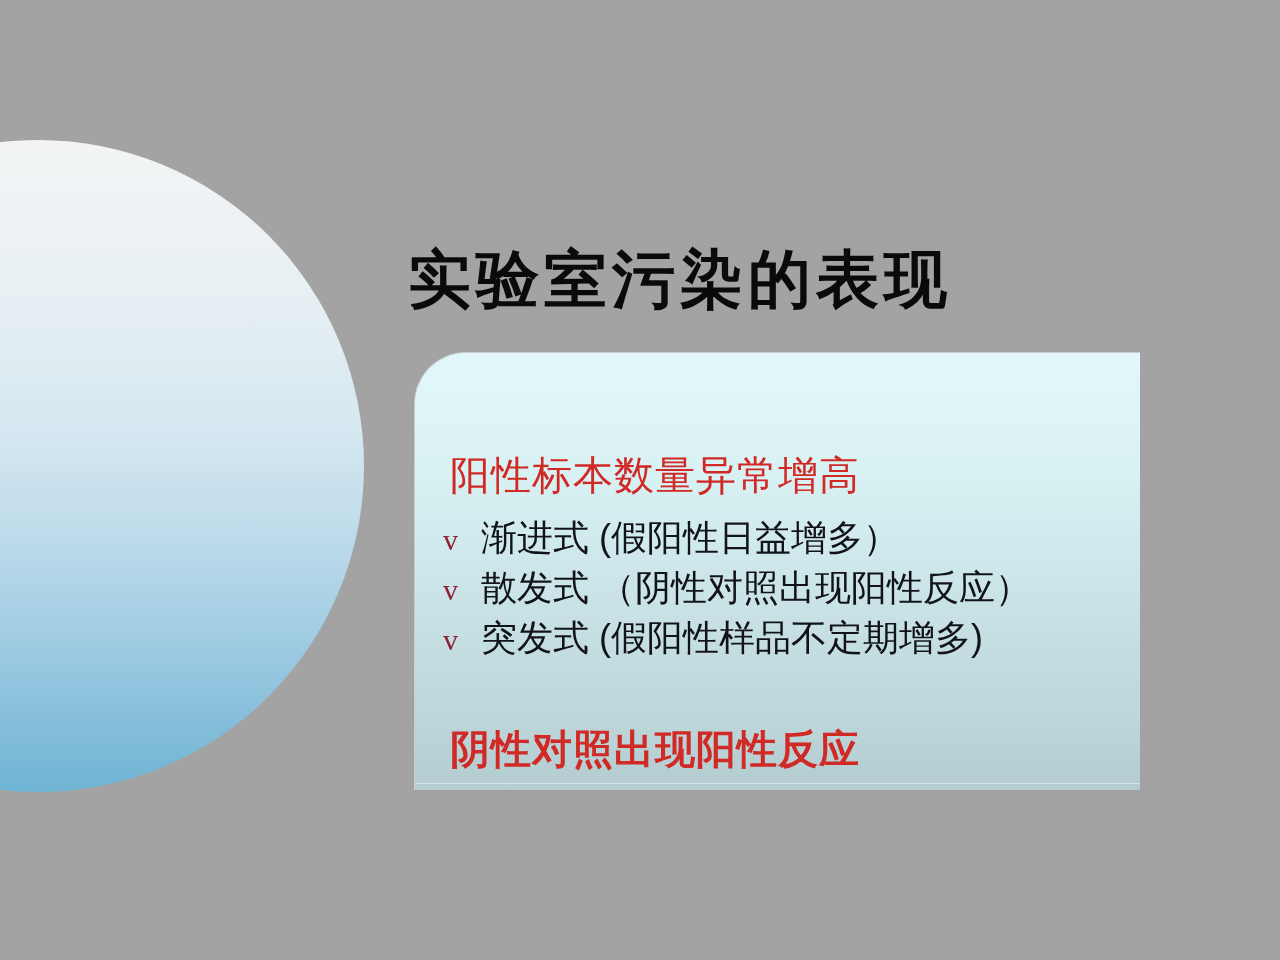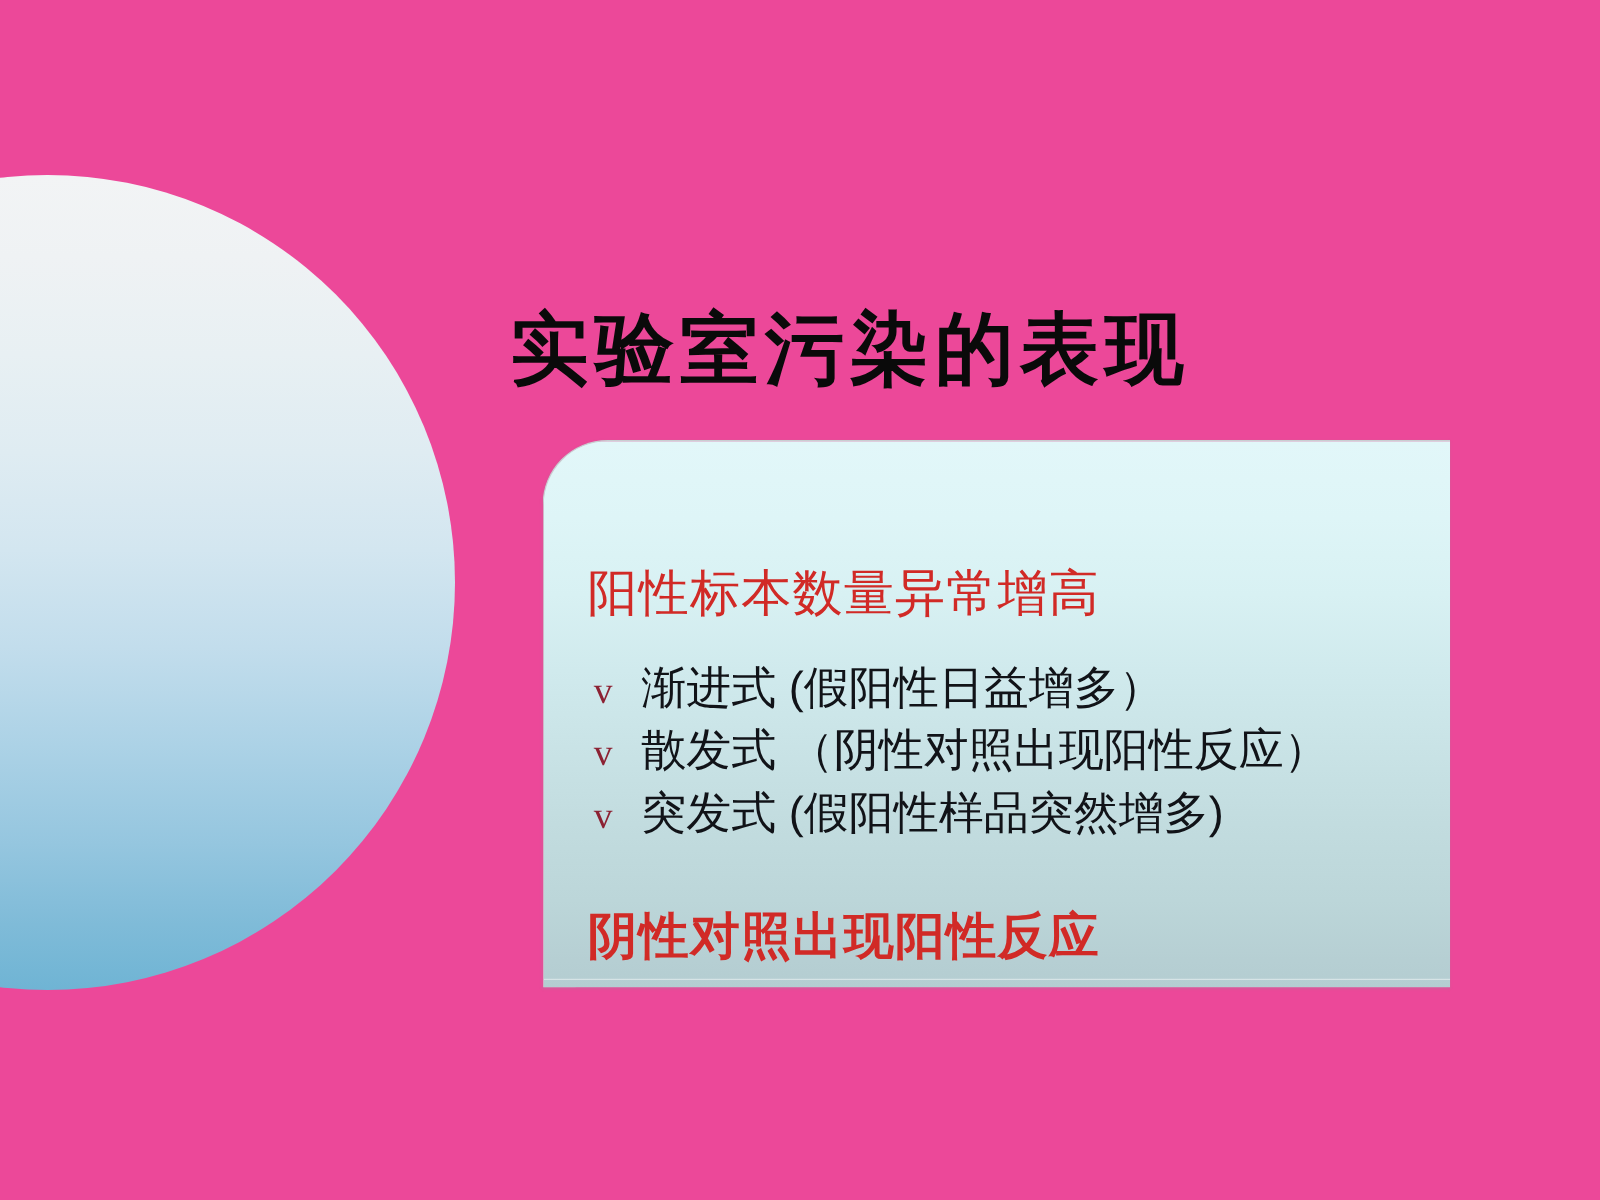--- a/index.html
+++ b/index.html
@@ -15,21 +15,21 @@
     overflow: hidden;
     position: relative;
   }
 
   #slide {
     position: absolute;
     left: 0;
     top: 0;
     width: 1280px;
     height: 960px;
-    background: #ec4899;
+    background: #a3a3a3;
     overflow: hidden;
   }
 
   
   #deco-circle {
     position: absolute;
     left: -288px;
     top: 140px;
     width: 652px;
     height: 652px;
@@ -60,21 +60,21 @@
     line-height: 86px;
     letter-spacing: 5px;
     color: #0A0A0A;
     white-space: nowrap;
     text-rendering: optimizeLegibility;
   }
 
   
   #content-panel {
     position: absolute;
-    left: 434px;
+    left: 414px;
     top: 352px;
     width: 726px;
     height: 438px;
     box-sizing: border-box;
     border-top-left-radius: 52px;
     border-top-right-radius: 0;
     border-bottom-left-radius: 0;
     border-bottom-right-radius: 0;
     background: linear-gradient(to bottom,
         #E2F7F9 0%,
@@ -118,21 +118,21 @@
   #heading-bottom {
     top: 372px;
     font-weight: bold;
   }
 
   #bullet-list {
     position: absolute;
     left: 28px;
     top: 160px;
     width: 690px;
-    margin: 12px;
+    margin: 0;
     padding: 0;
     list-style: none;
   }
 
   .bullet-row {
     display: block;
     white-space: nowrap;
     height: 50px;
     line-height: 50px;
   }
@@ -183,21 +183,21 @@
 
         <li class="bullet-row">
           <span class="bullet-marker">v</span><span class="bullet-text">渐进式 (假阳性日益增多）</span>
         </li>
 
         <li class="bullet-row">
           <span class="bullet-marker">v</span><span class="bullet-text">散发式 （阴性对照出现阳性反应）</span>
         </li>
 
         <li class="bullet-row">
-          <span class="bullet-marker">v</span><span class="bullet-text">突发式 (假阳性样品突然增多)</span>
+          <span class="bullet-marker">v</span><span class="bullet-text">突发式 (假阳性样品不定期增多)</span>
         </li>
 
       </ul>
 
       <div class="panel-heading" id="heading-bottom">阴性对照出现阳性反应</div>
 
       <div id="panel-bottom-band"></div>
 
     </div>
   </div>

